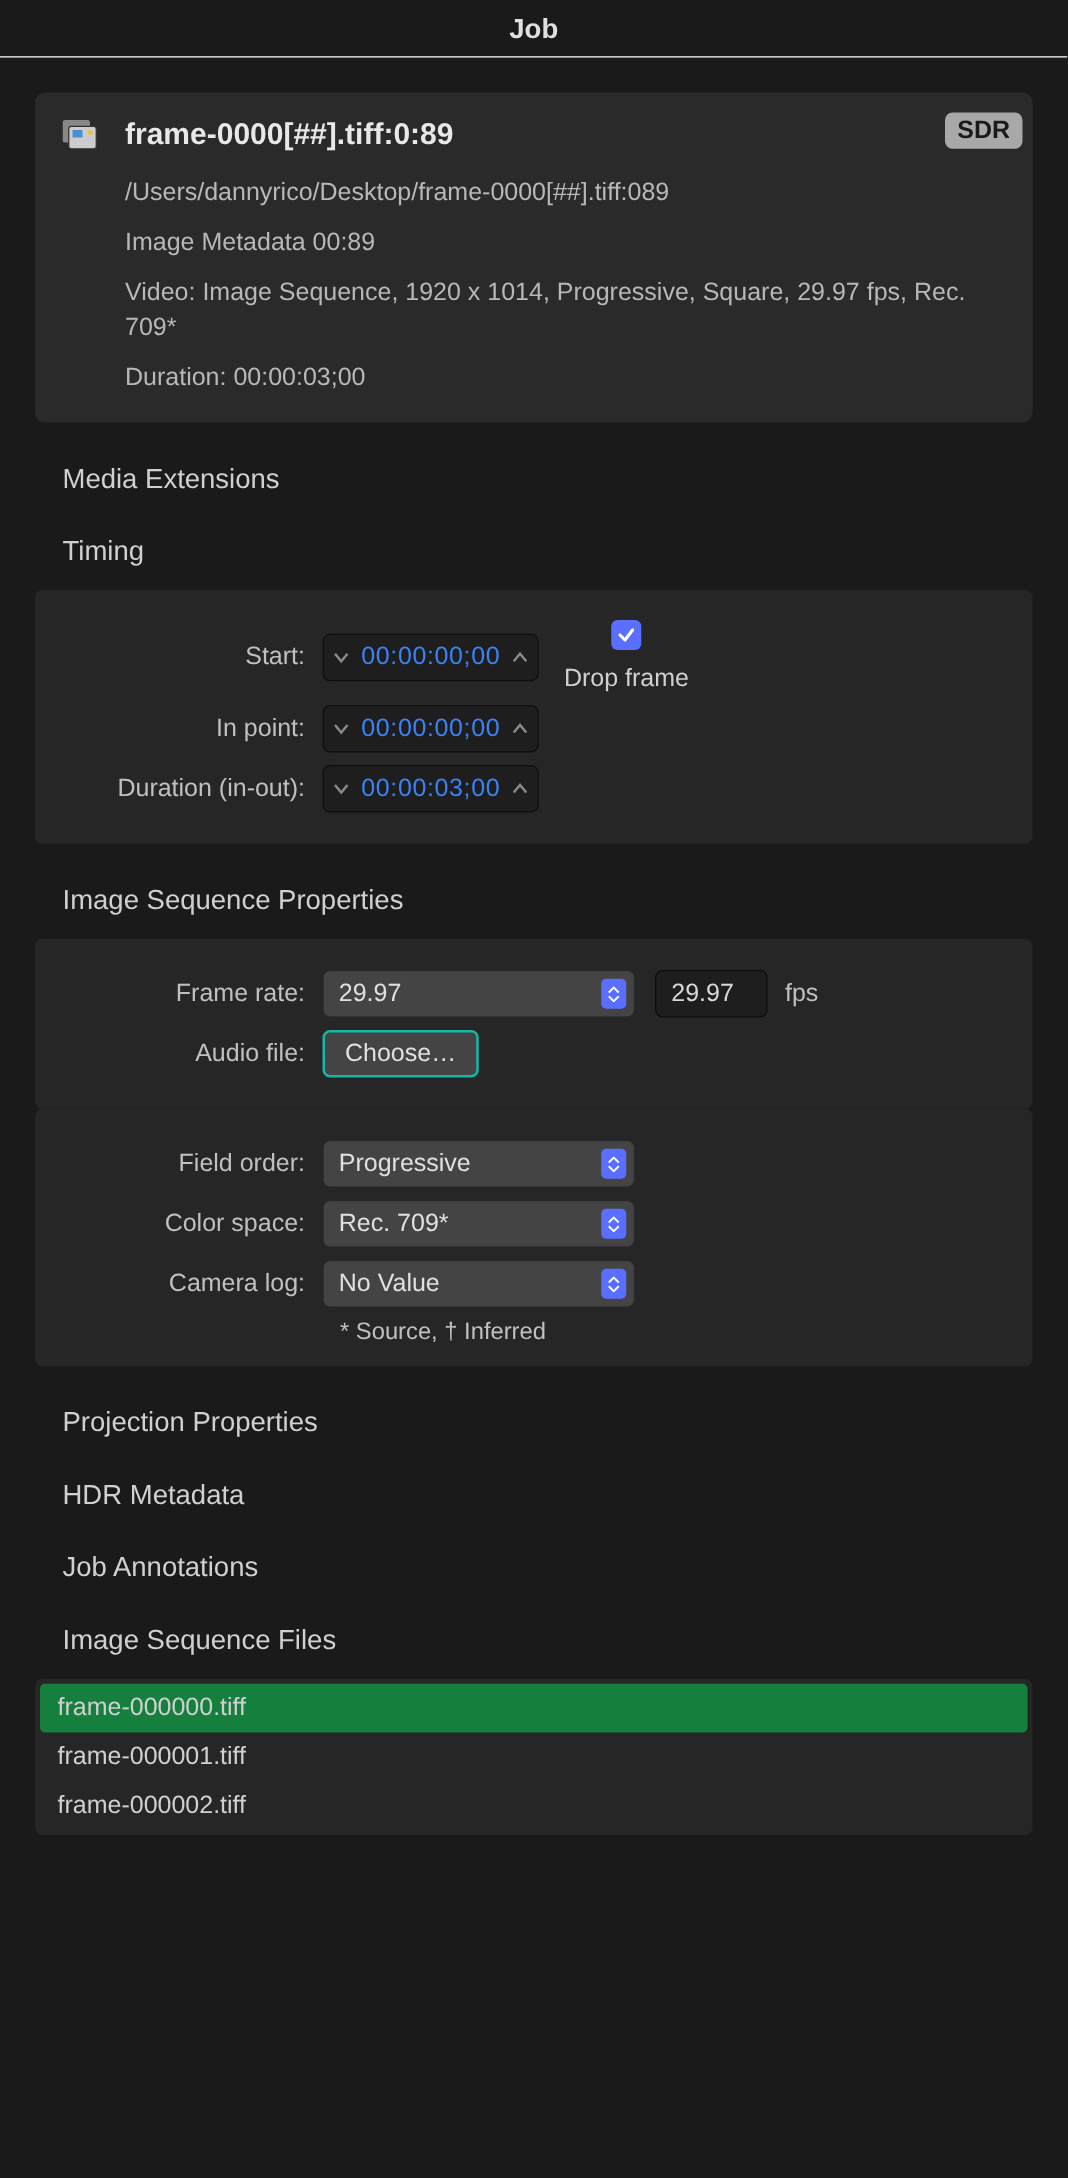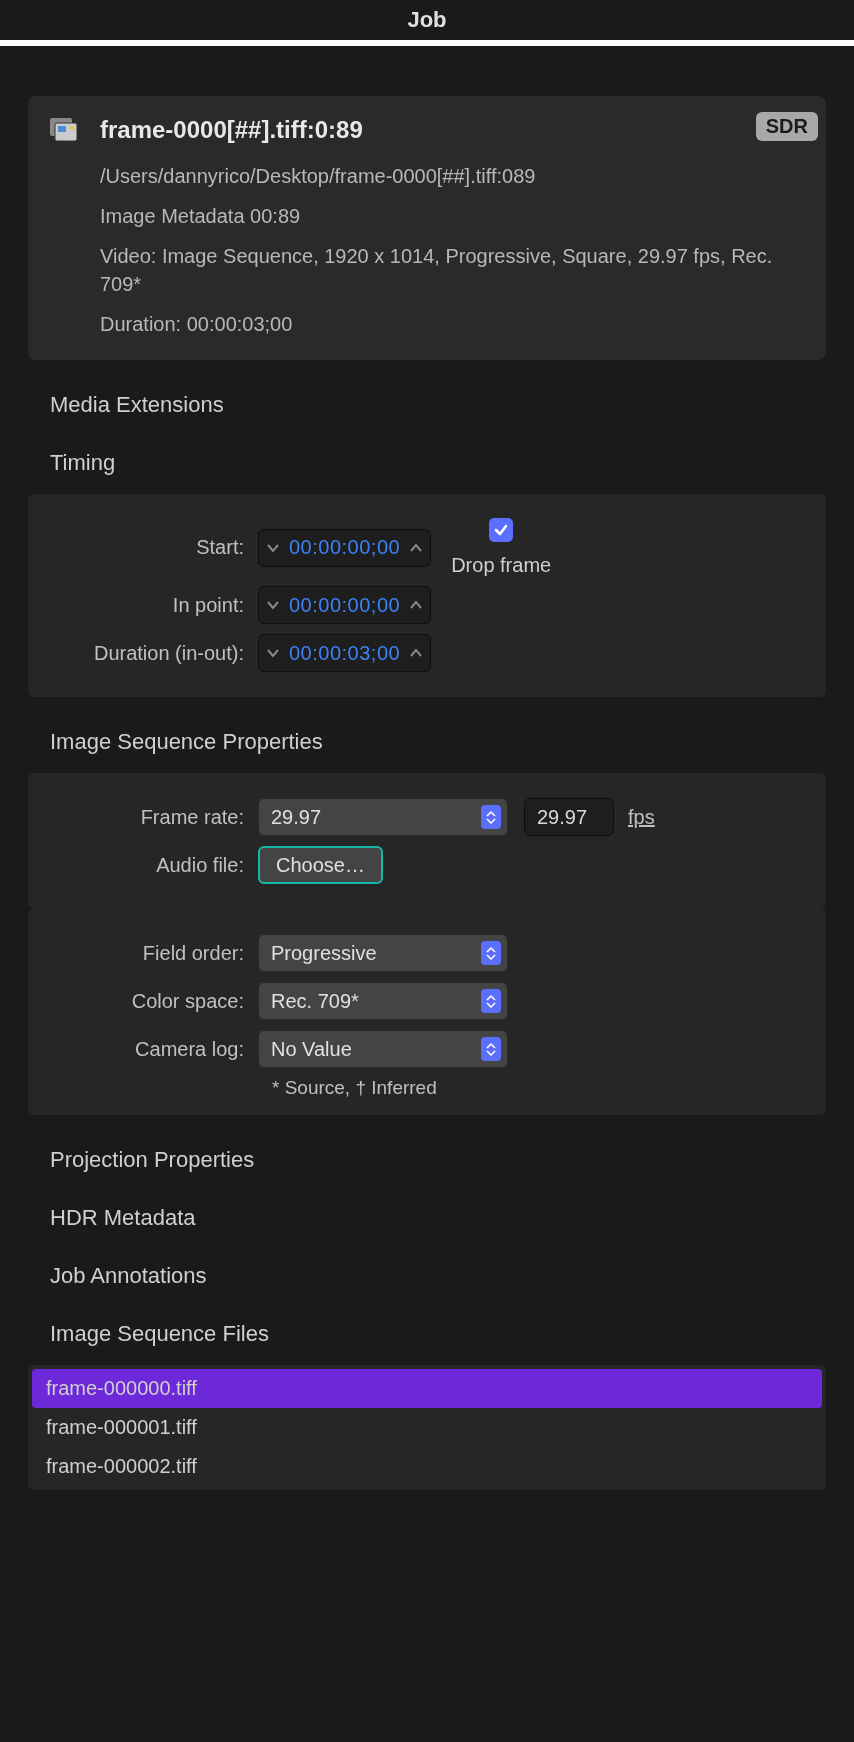--- a/index.html
+++ b/index.html
@@ -12,34 +12,33 @@
     overflow: hidden;
   }
   .title-bar {
     height: 46px;
     display: flex;
     align-items: center;
     justify-content: center;
     font-size: 22px;
     font-weight: 600;
     color: #e0e0e0;
-    border-bottom: 6px solid #ffffff;
+    border-bottom: 1px solid #ffffff;
   }
   .content {
     padding: 28px 28px 0 28px;
   }
   .info-card {
     background: #2a2a2a;
     border-radius: 8px;
     padding: 20px 22px 22px 22px;
     display: flex;
     gap: 20px;
     align-items: flex-start;
     position: relative;
-    margin-top: 22px;
   }
   .info-icon {
     margin-top: 2px;
     flex: 0 0 auto;
   }
   .info-body { flex: 1; }
   .info-title {
     font-size: 24px;
     font-weight: 600;
     color: #e8e8e8;
@@ -150,21 +149,21 @@
     border: 1px solid #0e0e0e;
     border-radius: 6px;
     height: 38px;
     padding: 0 12px;
     font-size: 20px;
     color: #d8d8d8;
     display: inline-flex;
     align-items: center;
     min-width: 90px;
   }
-  .unit { font-size: 20px; color: #c0c0c0; margin-left: 14px; text-decoration: underline; }
+  .unit { font-size: 20px; color: #c0c0c0; margin-left: 14px; }
   .choose-btn {
     background: #444;
     border: 2px solid #14b8a6;
     border-radius: 6px;
     height: 38px;
     padding: 0 16px;
     font-size: 20px;
     color: #e0e0e0;
     display: inline-flex;
     align-items: center;
@@ -180,21 +179,21 @@
     border-radius: 6px;
     padding: 4px;
   }
   .file-item {
     font-size: 20px;
     color: #d0d0d0;
     padding: 8px 14px;
     border-radius: 4px;
   }
   .file-item.selected {
-    background: #6d28d9;
+    background: #15803d;
   }
 </style>
 </head>
 <body>
 
 <div class="title-bar">Job</div>
 
 <div class="content">
 
   <div class="info-card">

